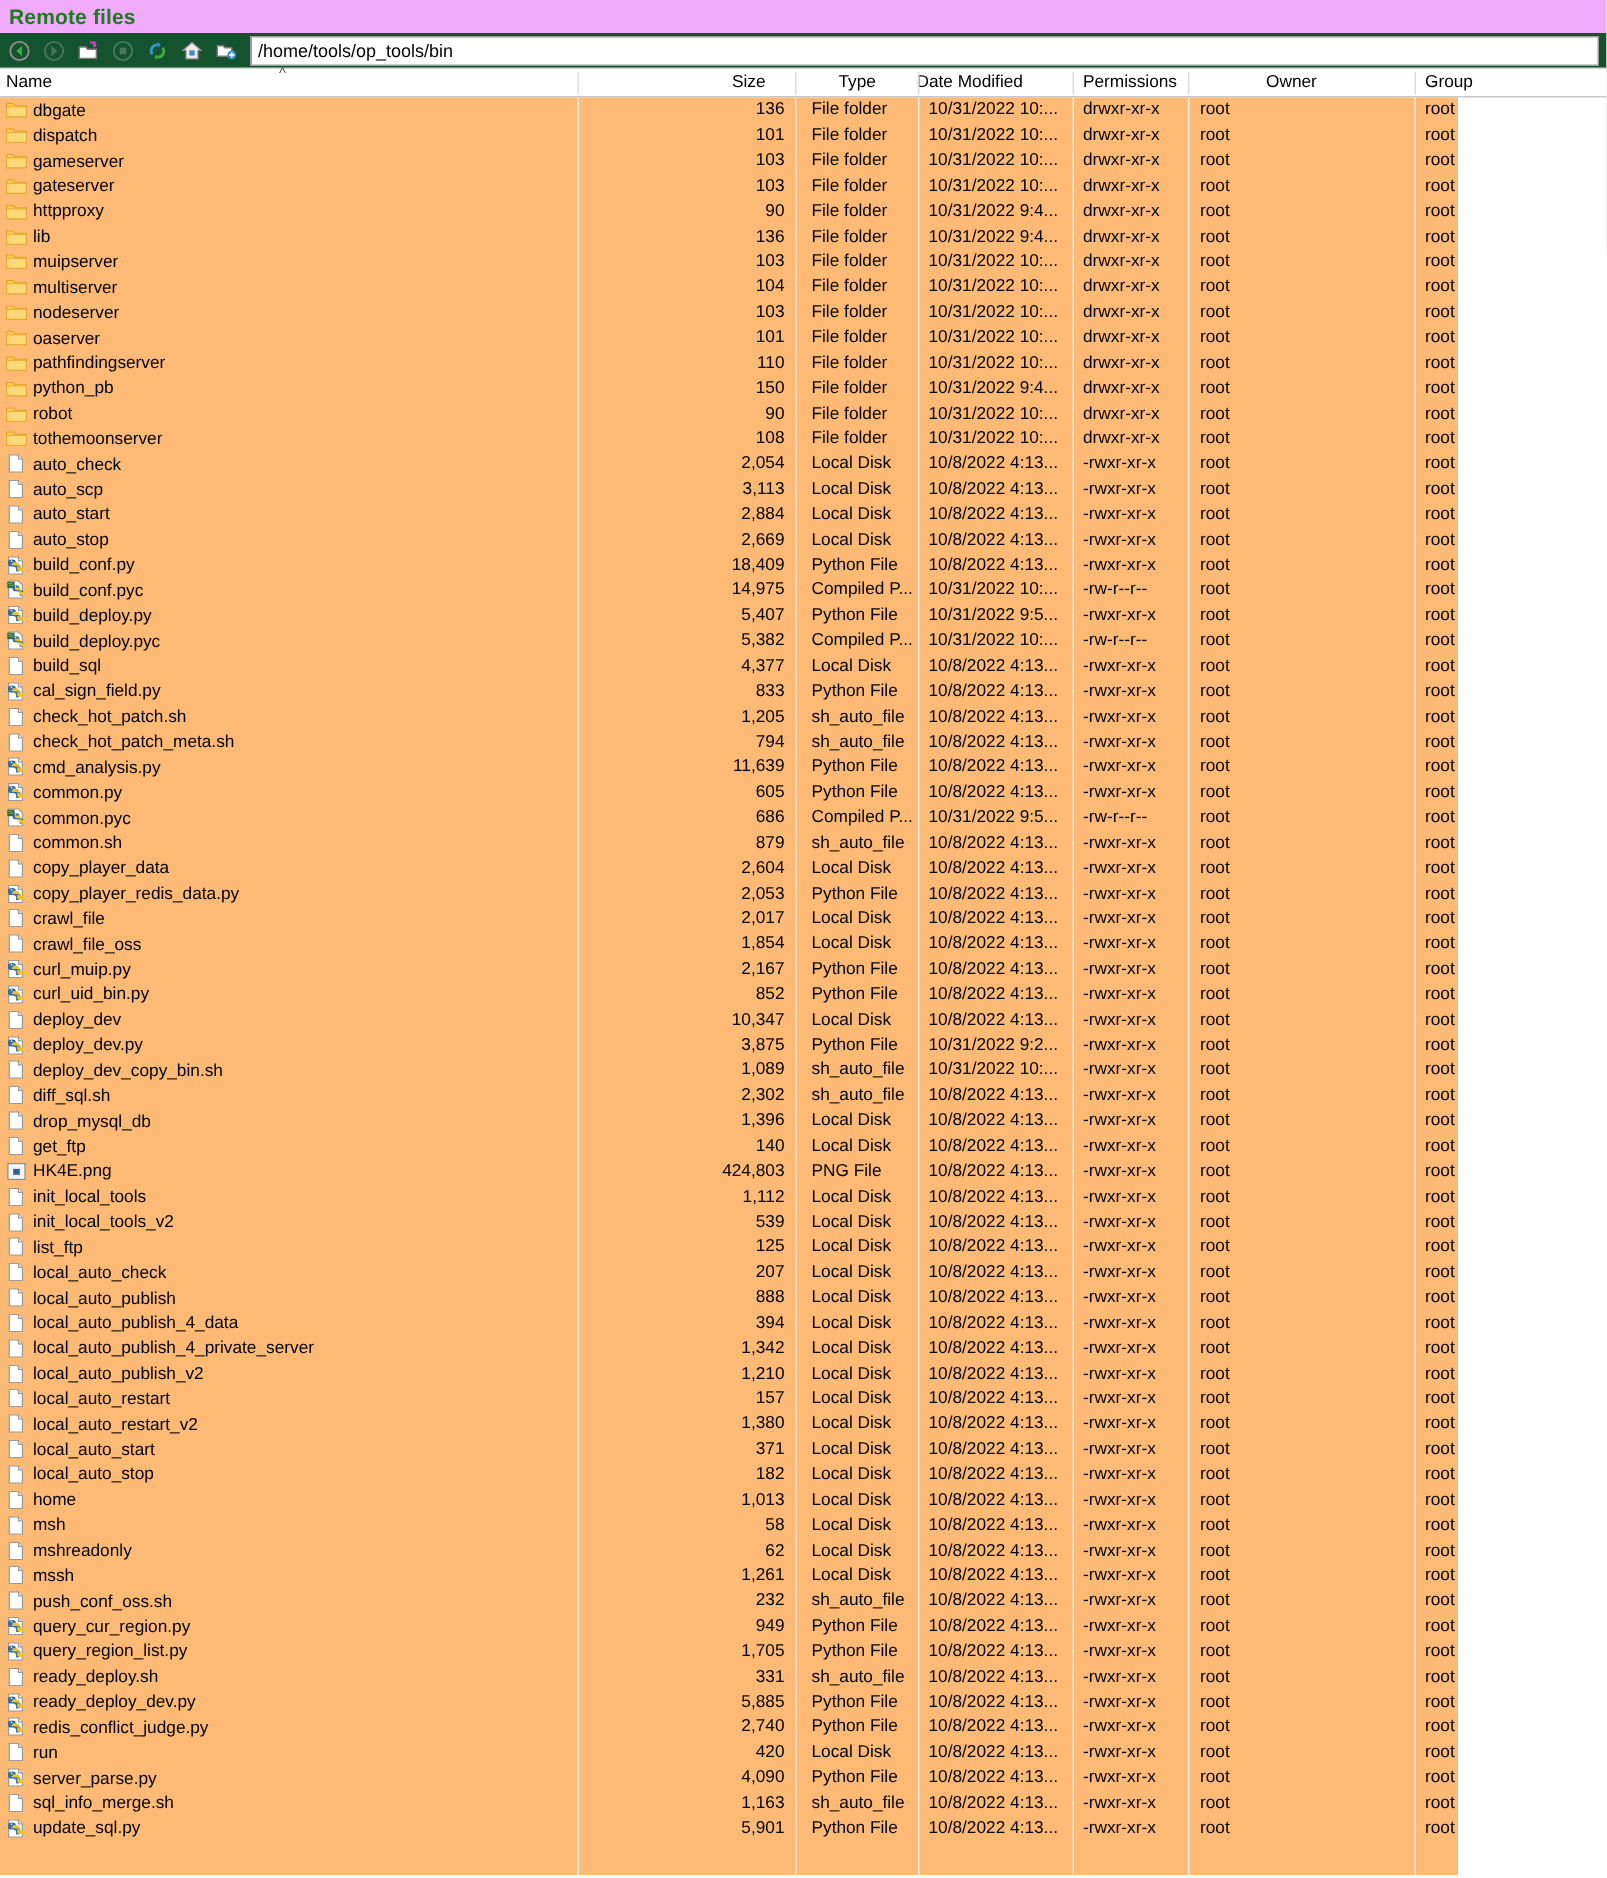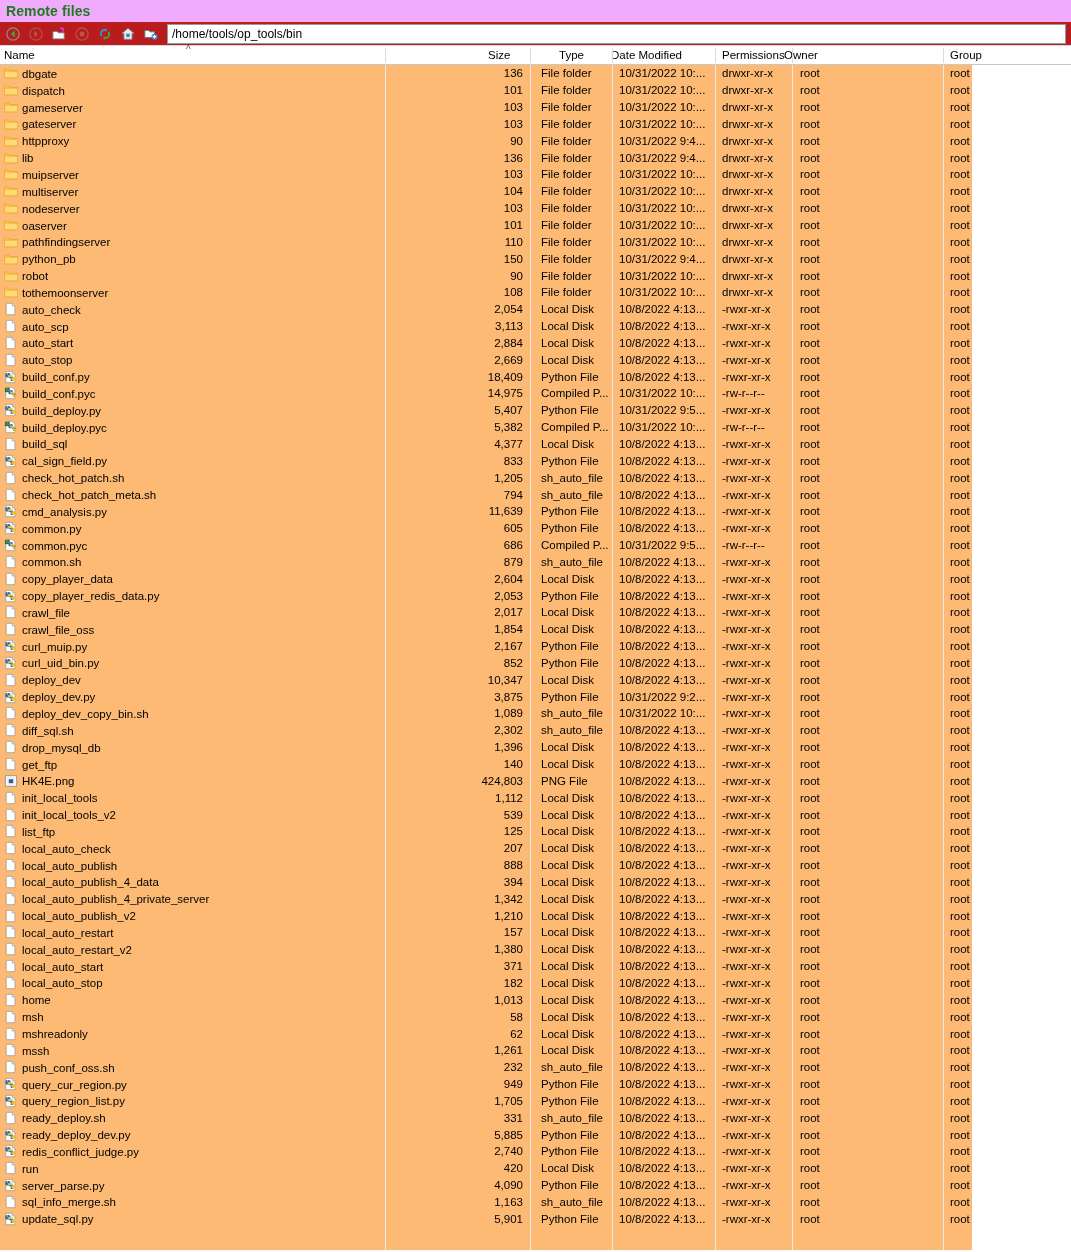--- a/index.html
+++ b/index.html
@@ -46,21 +46,21 @@
     background: #ffffff;
     font-size: 11.5px;
     padding: 0 3px;
     outline: none;
     font-family: "Liberation Sans", sans-serif;
   }
 
   
   #toolbar {
     height: 24px;
-    background: #b91c1c;
+    background: #14532d;
     display: flex;
     align-items: center;
     padding: 0 2px;
     gap: 1px;
     border-bottom: 1px solid #d8d8d8;
   }
   .tb-btn {
     width: 22px; height: 21px;
     display: flex; align-items: center; justify-content: center;
     background: transparent;
@@ -231,21 +231,21 @@
 </div>
 
 <div id="col-header">
   <span id="sort-arrow">^</span>
 
   <span class="col" style="left:4px;">Name</span>
   <span class="col" style="left:488px;">Size</span>
   <span class="col" style="left:559px;">Type</span>
   <span class="col" style="left:611px;">Date Modified</span>
   <span class="col" style="left:722px;">Permissions</span>
-  <span class="col" style="left:784px;">Owner</span>
+  <span class="col" style="left:844px;">Owner</span>
   <span class="col" style="left:950px;">Group</span>
 
   <span class="divider" style="left:385px;"></span>
   <span class="divider" style="left:530px;"></span>
   <span class="divider" style="left:612px;"></span>
   <span class="divider" style="left:715px;"></span>
   <span class="divider" style="left:792px;"></span>
   <span class="divider" style="left:943px;"></span>
 </div>
 

